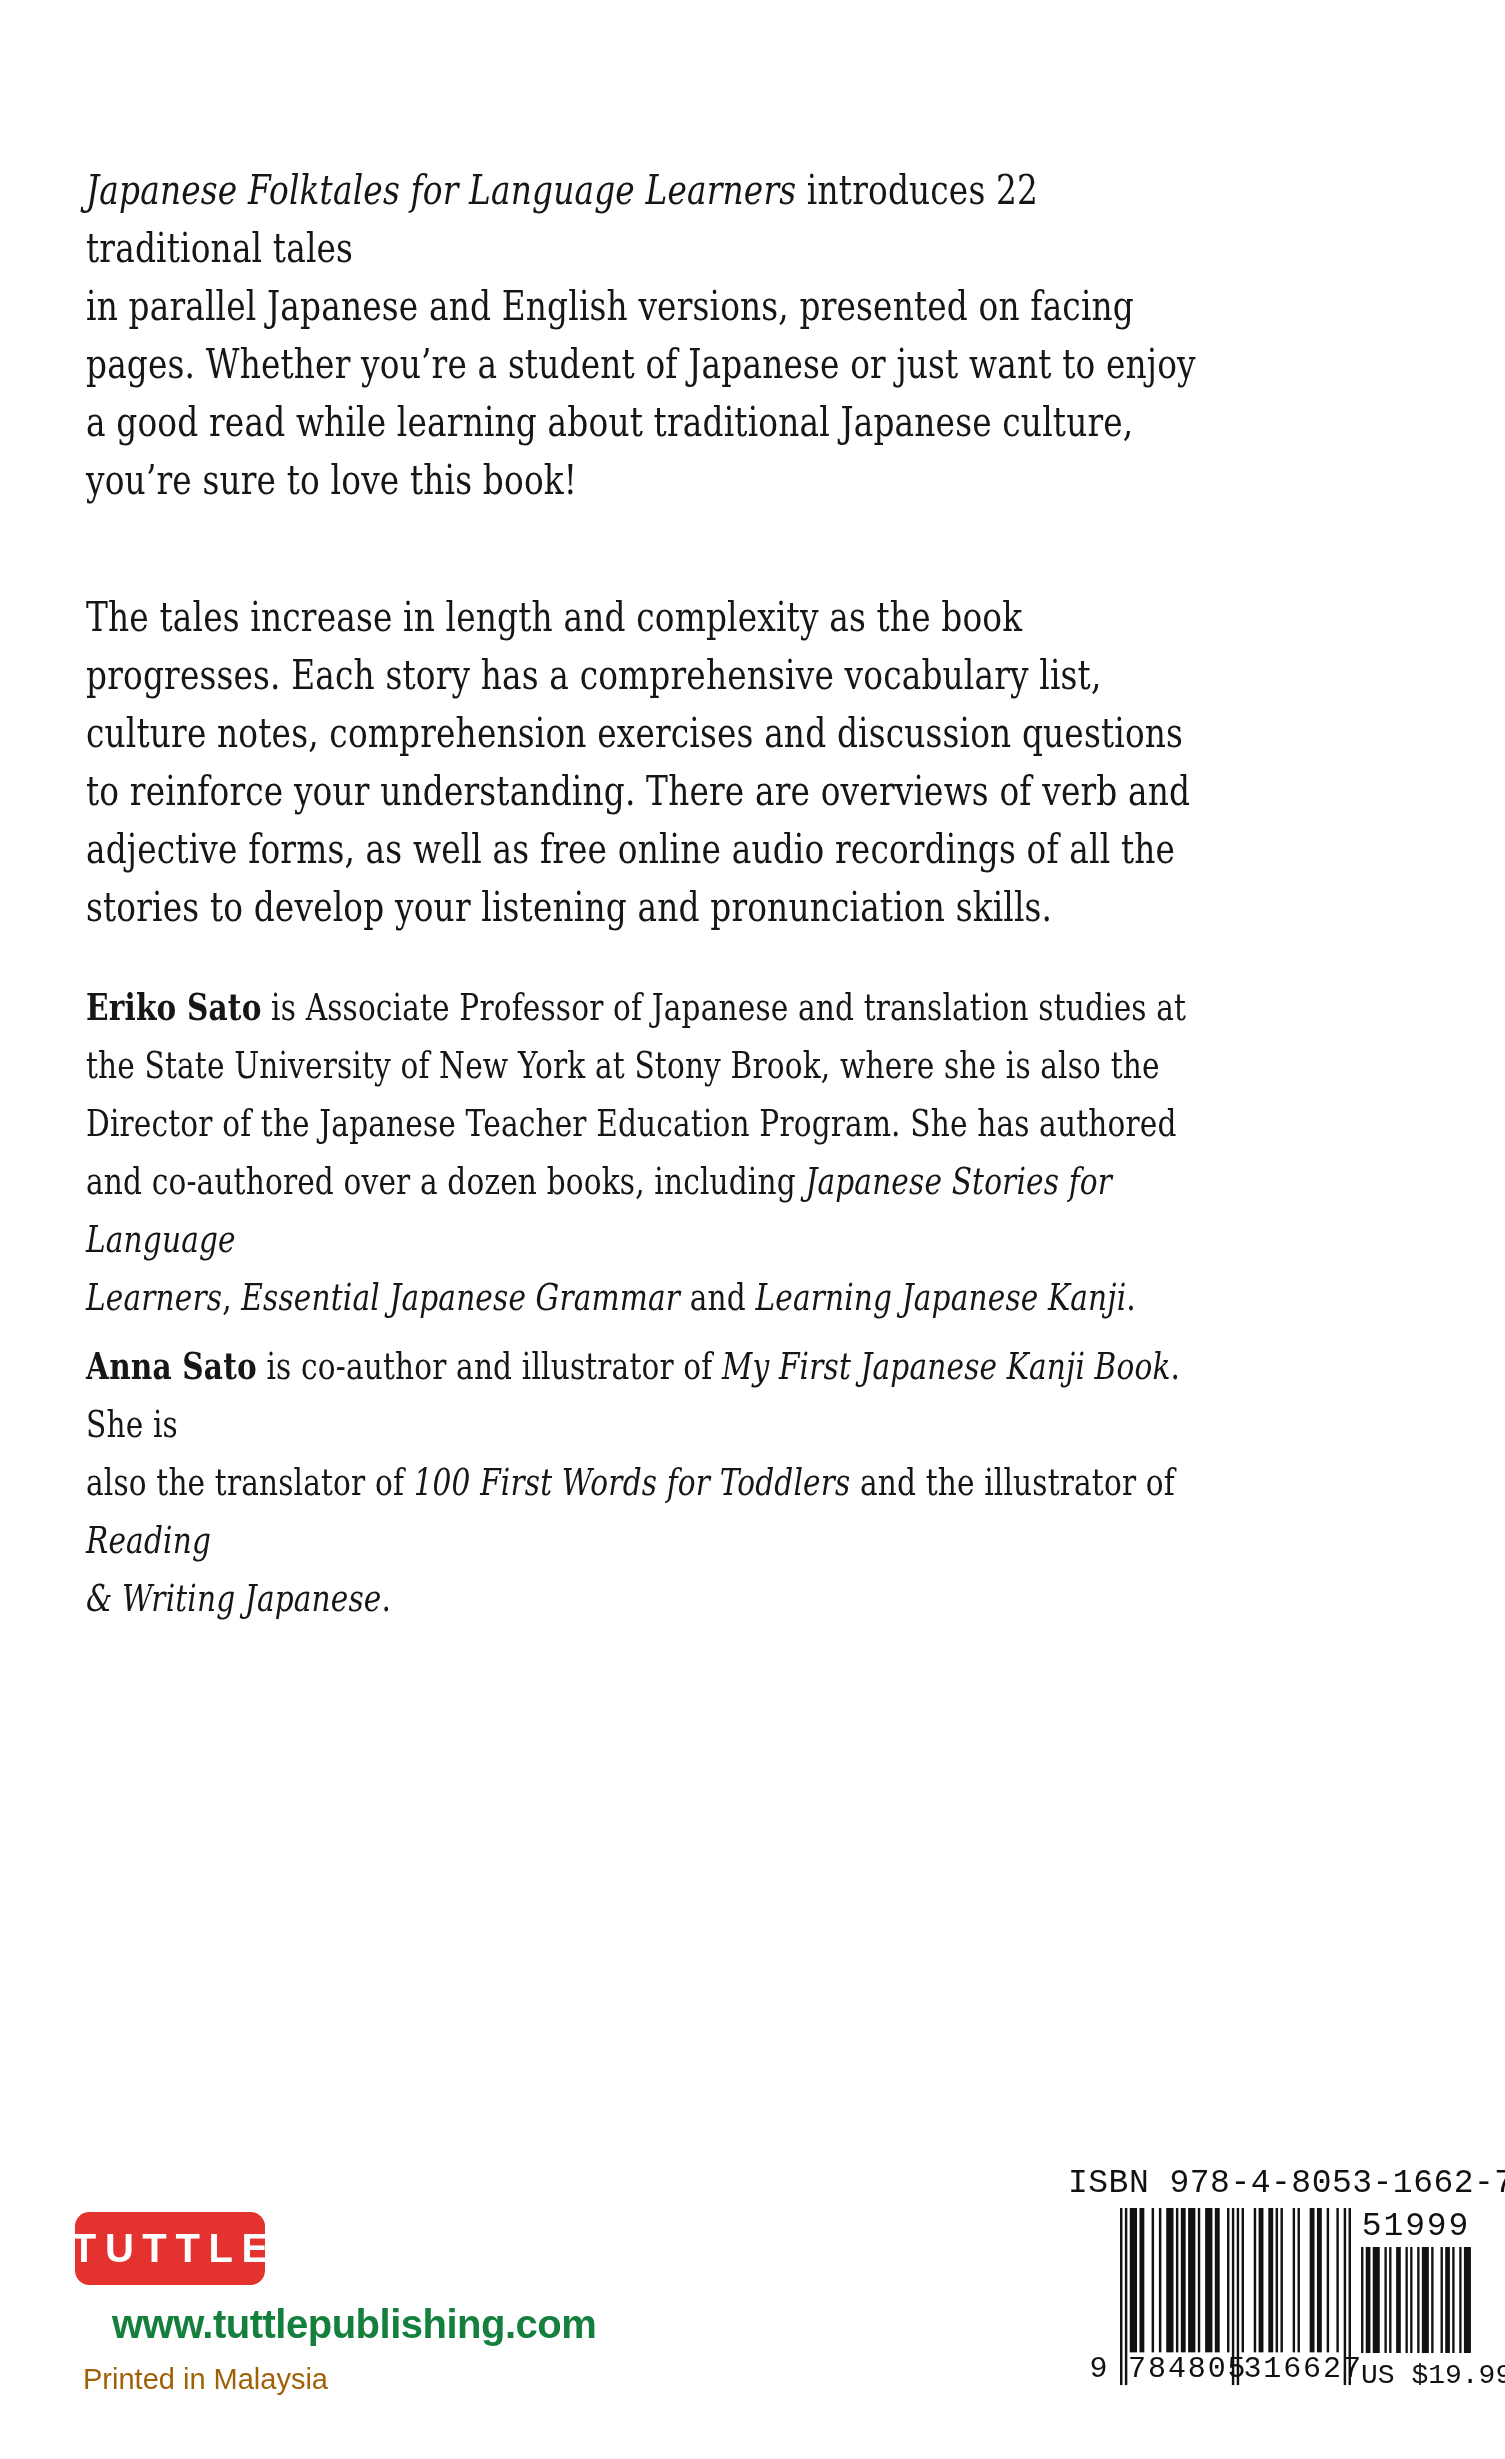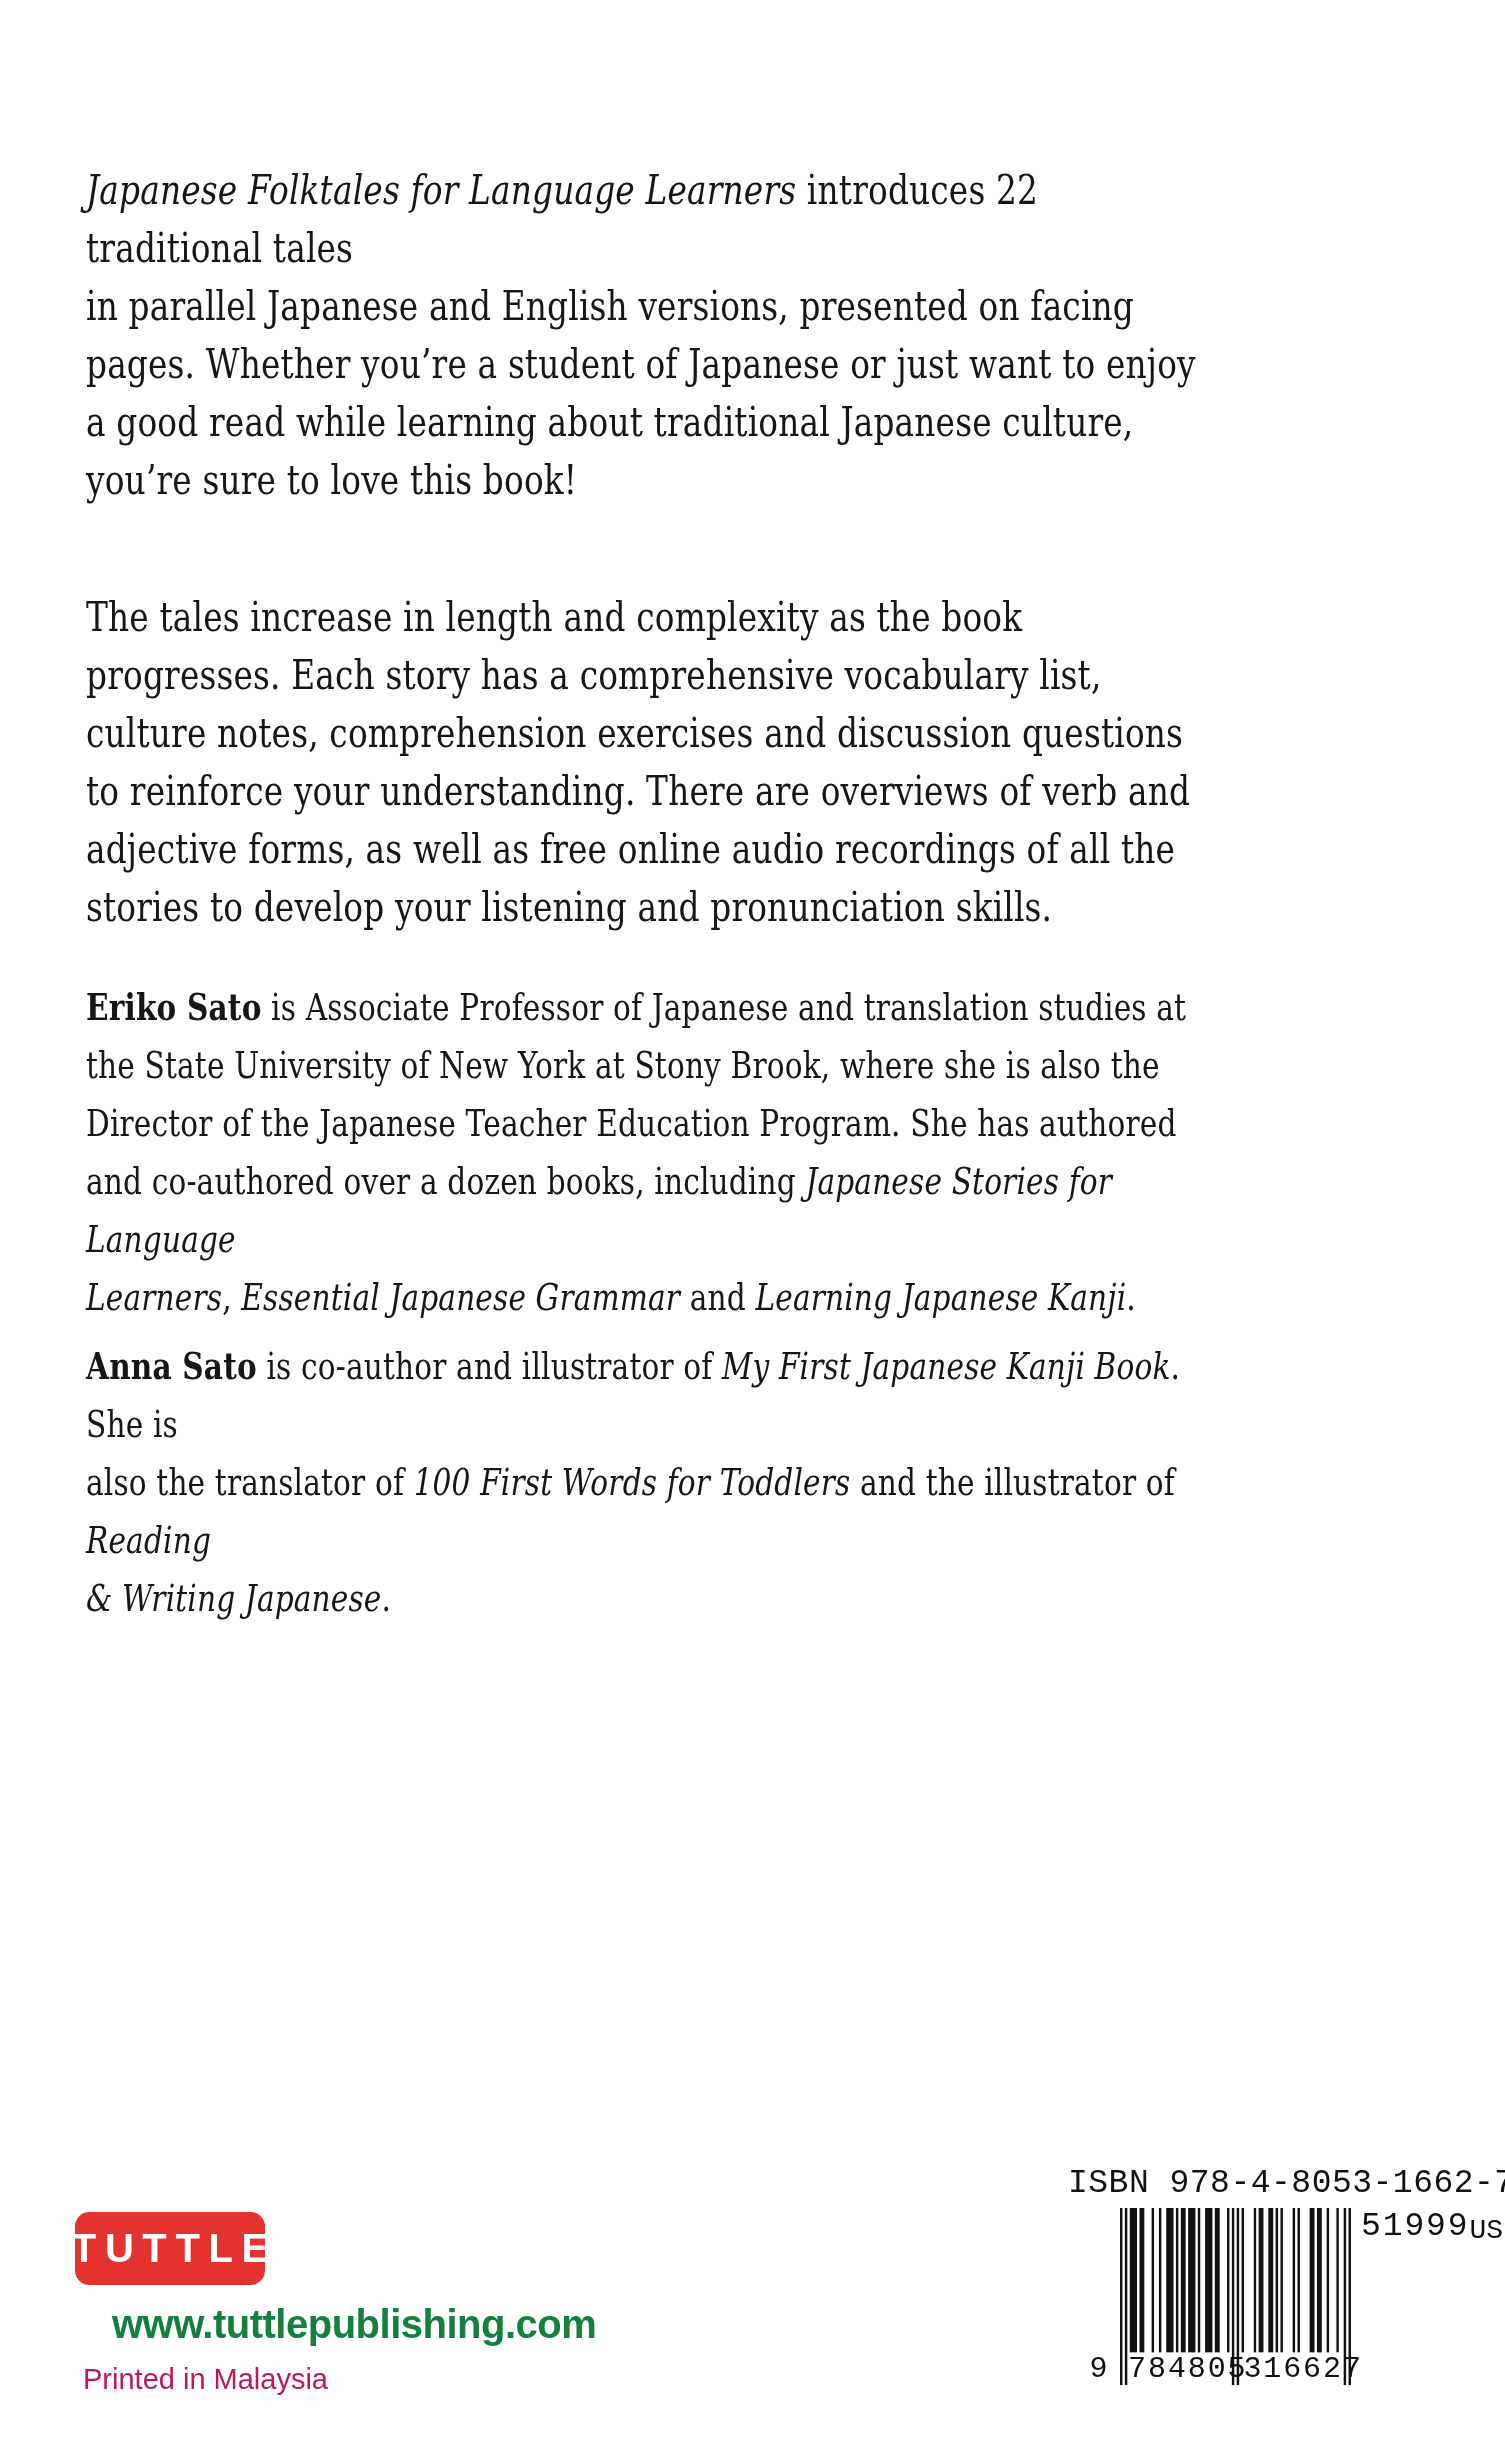--- a/index.html
+++ b/index.html
@@ -60,21 +60,21 @@
     font-size:40px;
     letter-spacing:-0.5px;
     color:#15803d;
     margin-left:29px;
   }
   .printed-in{
     position:absolute;
     left:83px; top:2363px;
     font-family:"Liberation Sans", sans-serif;
     font-size:29px;
-    color:#be185d;
+    color:#a16207;
   }
 
   
   .barcode-block{
     position:absolute;
     right:34px; top:2165px;
     width:403px;
     font-family:Liberation Mono, monospace;
     color:#111111;
   }
@@ -103,21 +103,21 @@
     height:35px;
     font-size:30px;
     line-height:35px;
   }
   .ean-first-digit{position:absolute; left:-31px; top:0;}
   .ean-group-left{position:absolute; left:7.7px; width:100px; text-align:center; letter-spacing:1.9px; top:0;}
   .ean-group-right{position:absolute; left:123px; width:100px; text-align:center; letter-spacing:1.9px; top:0;}
   .supplement{
     width:110px;
     display:flex;
-    flex-direction:row;
+    flex-direction:column;
   }
   .supp-digits{
     text-align:center;
     font-size:33px;
     line-height:37px;
     letter-spacing:1.9px;
     margin-bottom:1.9px;
   }
   .price-label{
     text-align:right;

